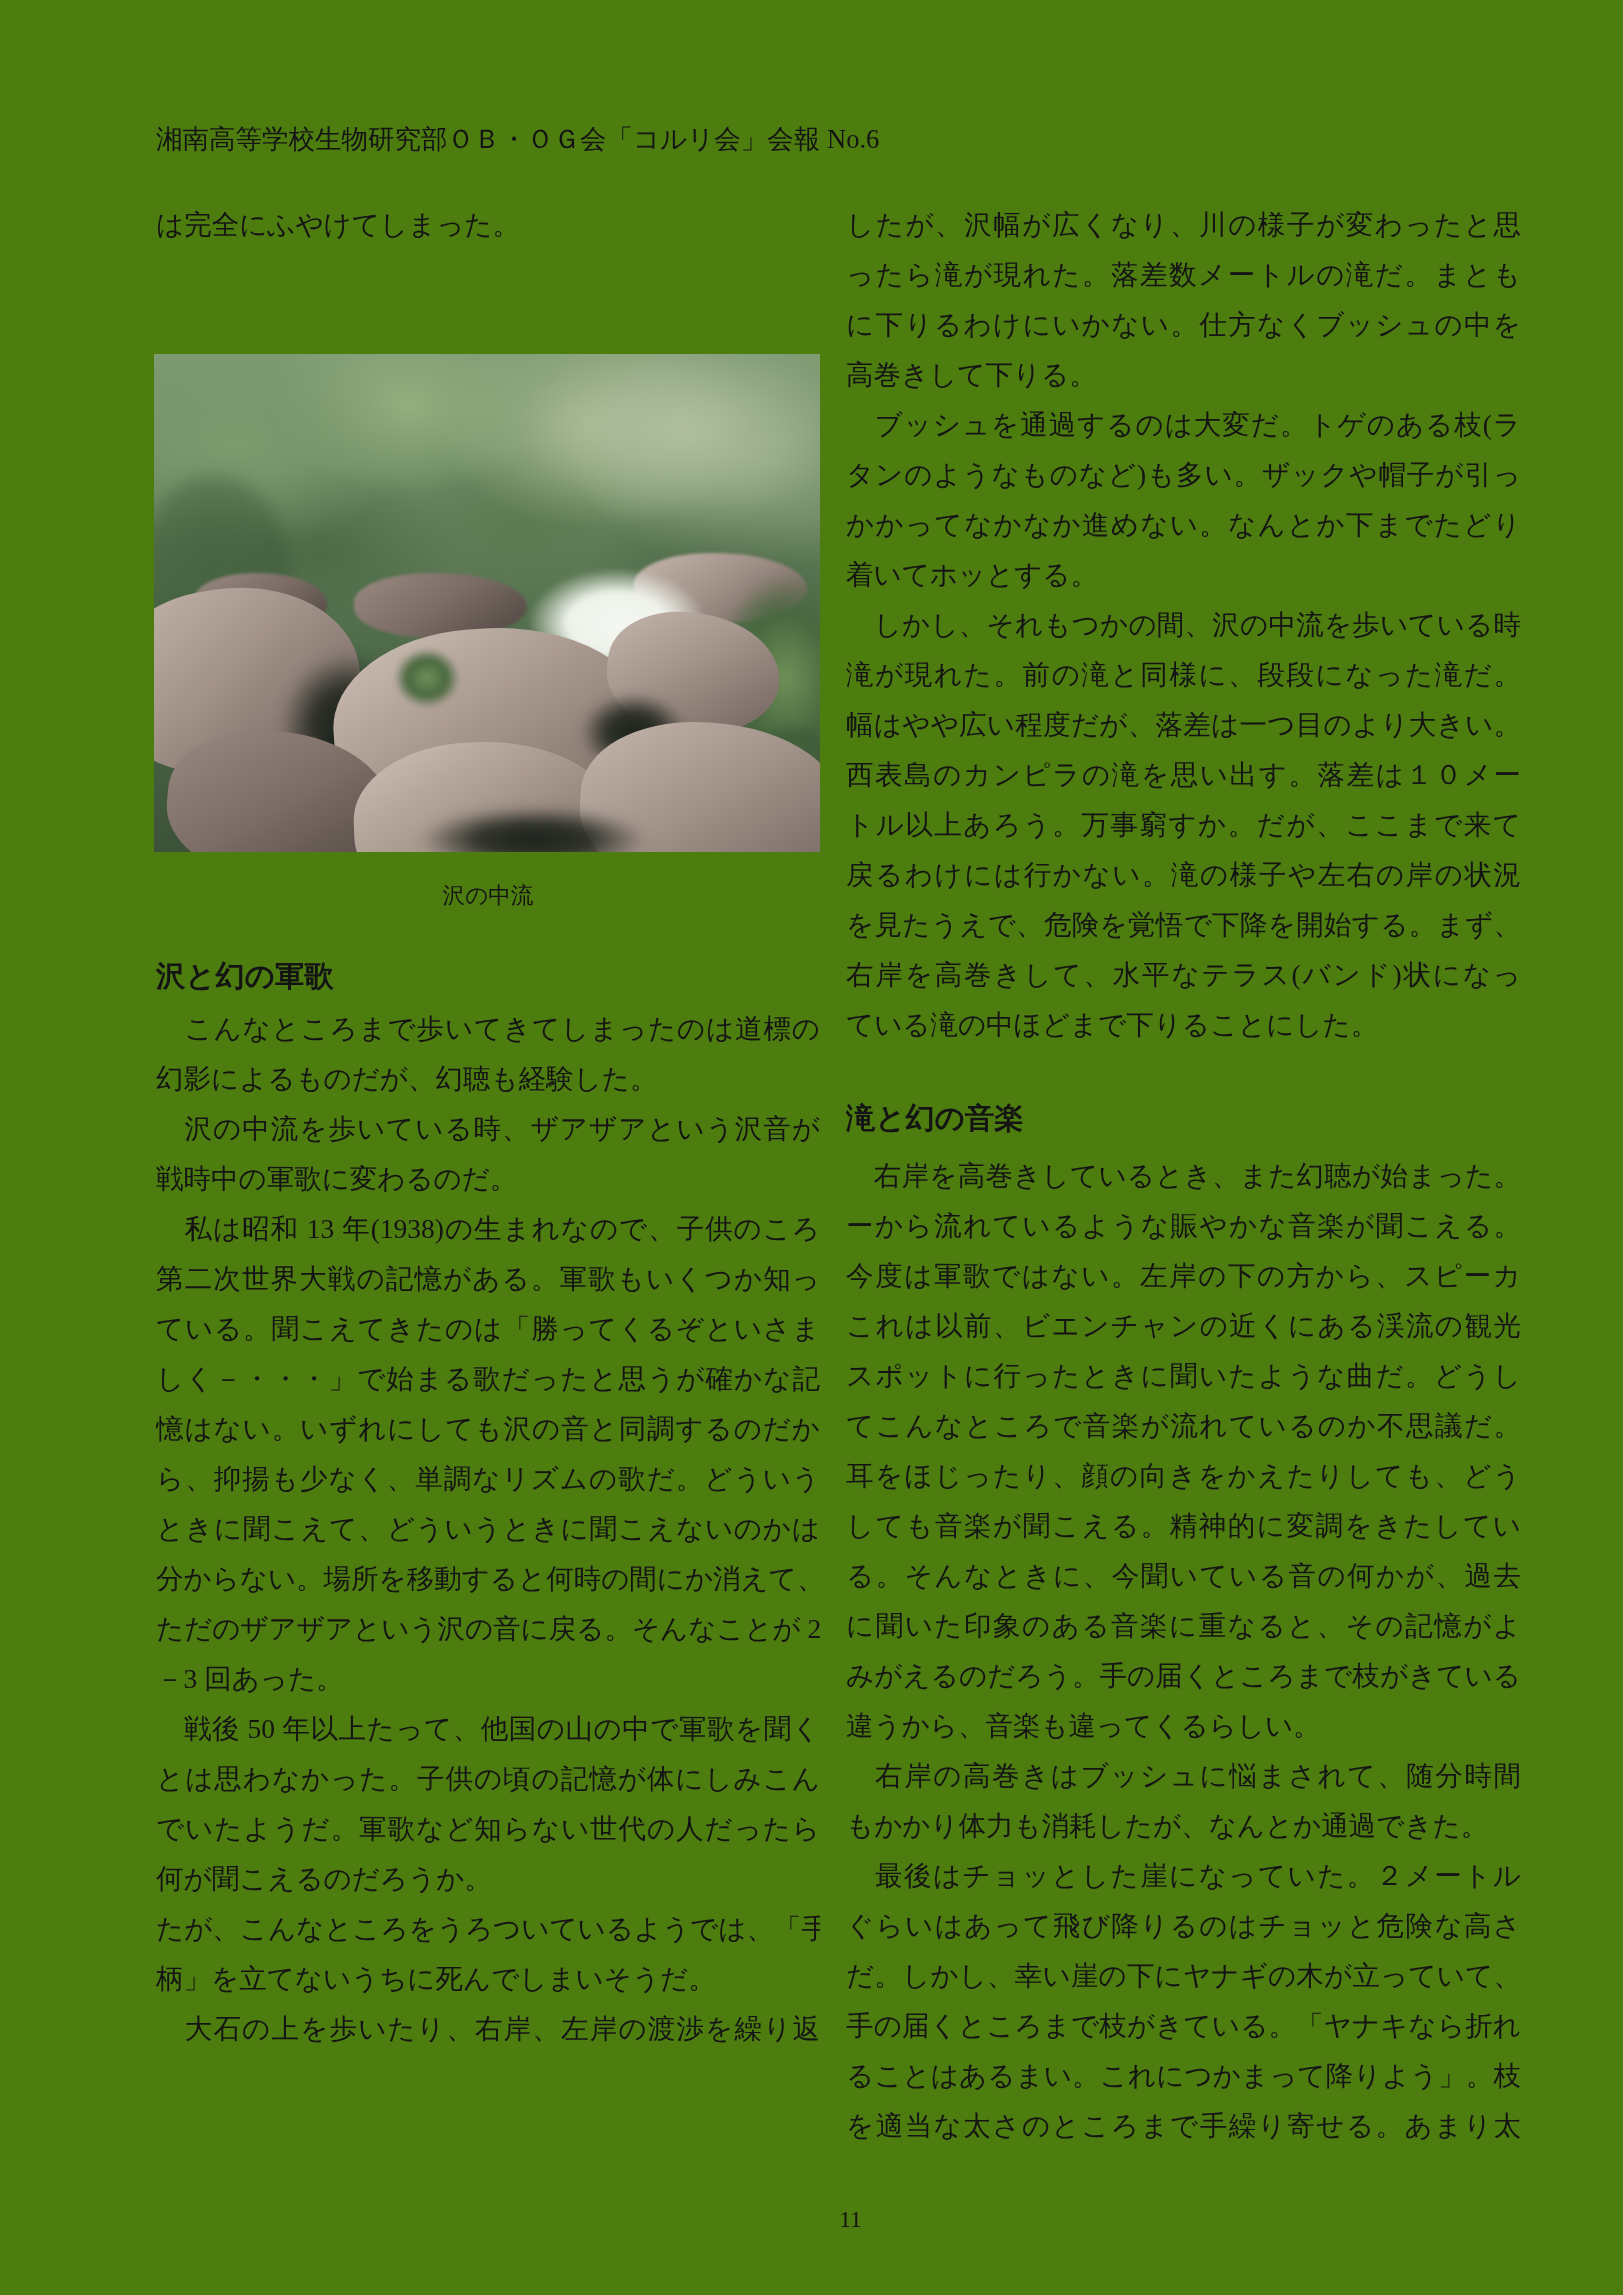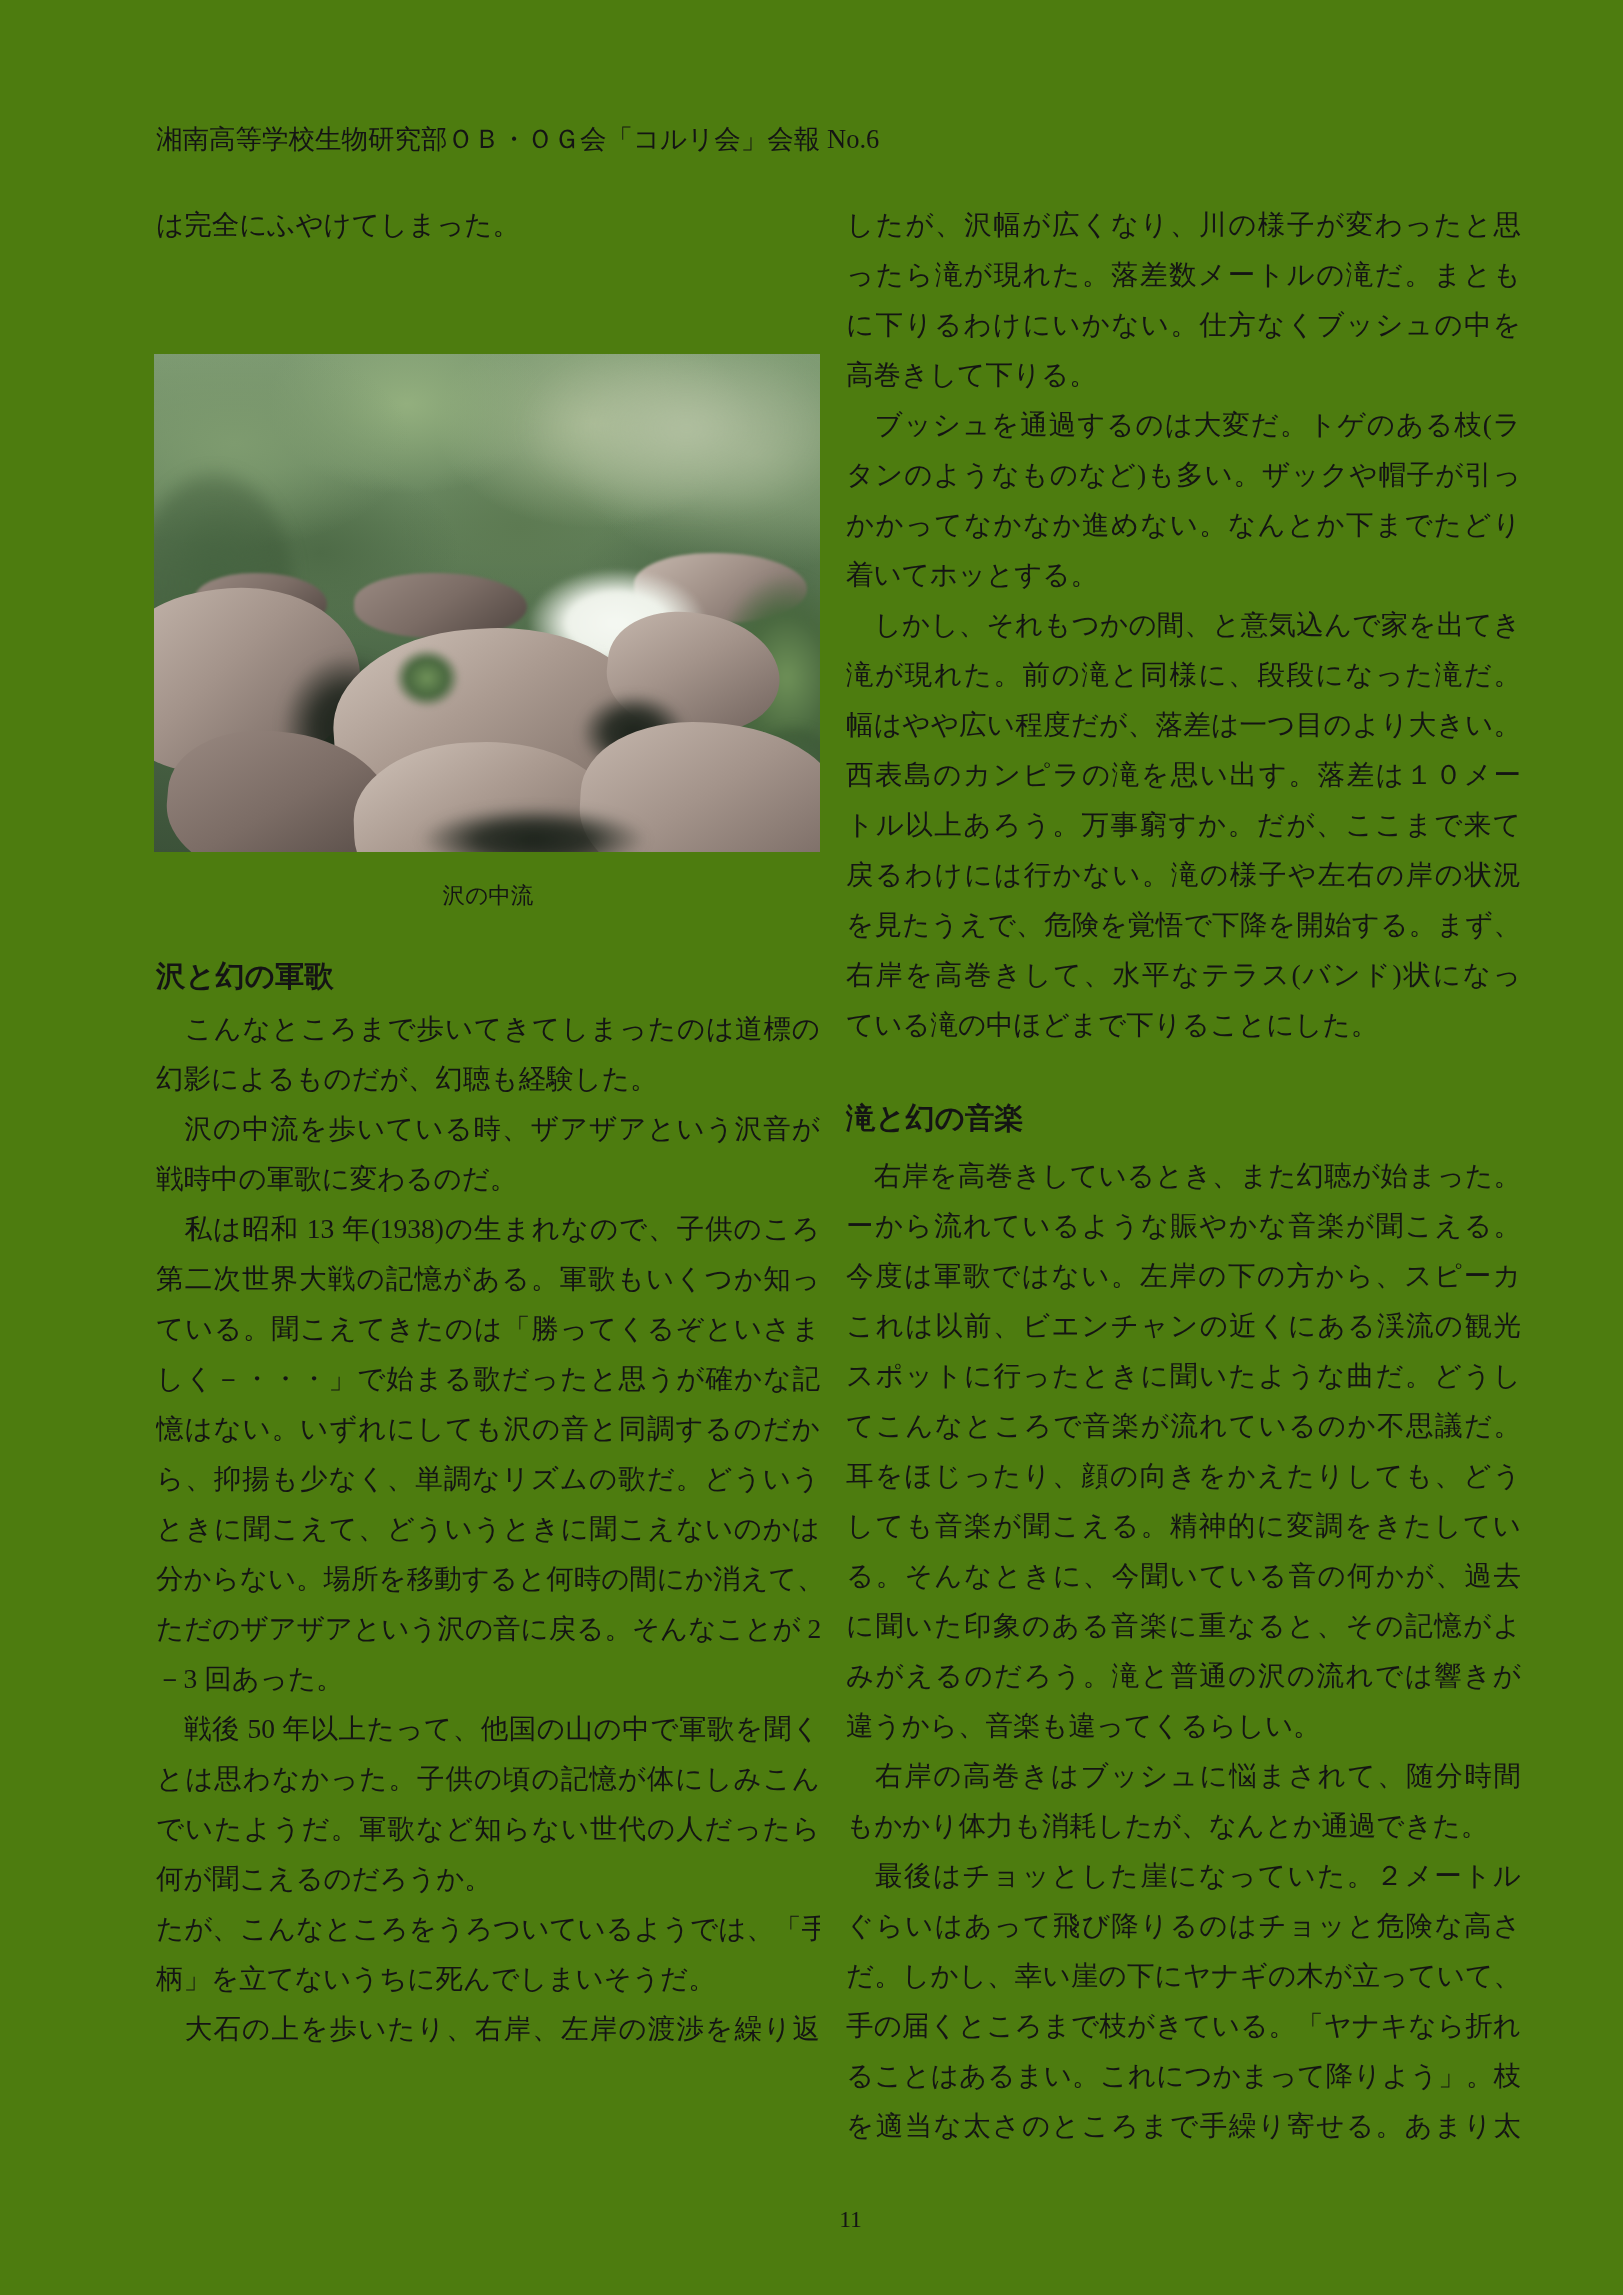--- a/index.html
+++ b/index.html
@@ -138,21 +138,21 @@
     <div>
 
     <div class="line j">したが、沢幅が広くなり、川の様子が変わったと思</div>
         <div class="line j">ったら滝が現れた。落差数メートルの滝だ。まとも</div>
         <div class="line j">に下りるわけにいかない。仕方なくブッシュの中を</div>
         <div class="line">高巻きして下りる。</div>
         <div class="line j">　ブッシュを通過するのは大変だ。トゲのある枝(ラ</div>
         <div class="line j">タンのようなものなど)も多い。ザックや帽子が引っ</div>
         <div class="line j">かかってなかなか進めない。なんとか下までたどり</div>
         <div class="line">着いてホッとする。</div>
-        <div class="line j">　しかし、それもつかの間、と意気込んで家を出てき</div>
+        <div class="line j">　しかし、それもつかの間、沢の中流を歩いている時</div>
         <div class="line j">滝が現れた。前の滝と同様に、段段になった滝だ。</div>
         <div class="line j">幅はやや広い程度だが、落差は一つ目のより大きい。</div>
         <div class="line j">西表島のカンピラの滝を思い出す。落差は１０メー</div>
         <div class="line j">トル以上あろう。万事窮すか。だが、ここまで来て</div>
         <div class="line j">戻るわけには行かない。滝の様子や左右の岸の状況</div>
         <div class="line j">を見たうえで、危険を覚悟で下降を開始する。まず、</div>
         <div class="line j">右岸を高巻きして、水平なテラス(バンド)状になっ</div>
         <div class="line">ている滝の中ほどまで下りることにした。</div>
       </div>
 
@@ -163,21 +163,21 @@
     <div class="line j">　右岸を高巻きしているとき、また幻聴が始まった。</div>
         <div class="line j">ーから流れているような賑やかな音楽が聞こえる。</div>
         <div class="line j">今度は軍歌ではない。左岸の下の方から、スピーカ</div>
         <div class="line j">これは以前、ビエンチャンの近くにある渓流の観光</div>
         <div class="line j">スポットに行ったときに聞いたような曲だ。どうし</div>
         <div class="line j">てこんなところで音楽が流れているのか不思議だ。</div>
         <div class="line j">耳をほじったり、顔の向きをかえたりしても、どう</div>
         <div class="line j">しても音楽が聞こえる。精神的に変調をきたしてい</div>
         <div class="line j">る。そんなときに、今聞いている音の何かが、過去</div>
         <div class="line j">に聞いた印象のある音楽に重なると、その記憶がよ</div>
-        <div class="line j">みがえるのだろう。滝と普通の沢の流れでは響きが</div>
+        <div class="line j">みがえるのだろう。手の届くところまで枝がきている</div>
         <div class="line">違うから、音楽も違ってくるらしい。</div>
         <div class="line j">　右岸の高巻きはブッシュに悩まされて、随分時間</div>
         <div class="line">もかかり体力も消耗したが、なんとか通過できた。</div>
         <div class="line j">　最後はチョッとした崖になっていた。２メートル</div>
         <div class="line j">ぐらいはあって飛び降りるのはチョッと危険な高さ</div>
         <div class="line j">だ。しかし、幸い崖の下にヤナギの木が立っていて、</div>
         <div class="line j">手の届くところまで枝がきている。「ヤナキなら折れ</div>
         <div class="line j">ることはあるまい。これにつかまって降りよう」。枝</div>
         <div class="line j">を適当な太さのところまで手繰り寄せる。あまり太</div>
       </div>

